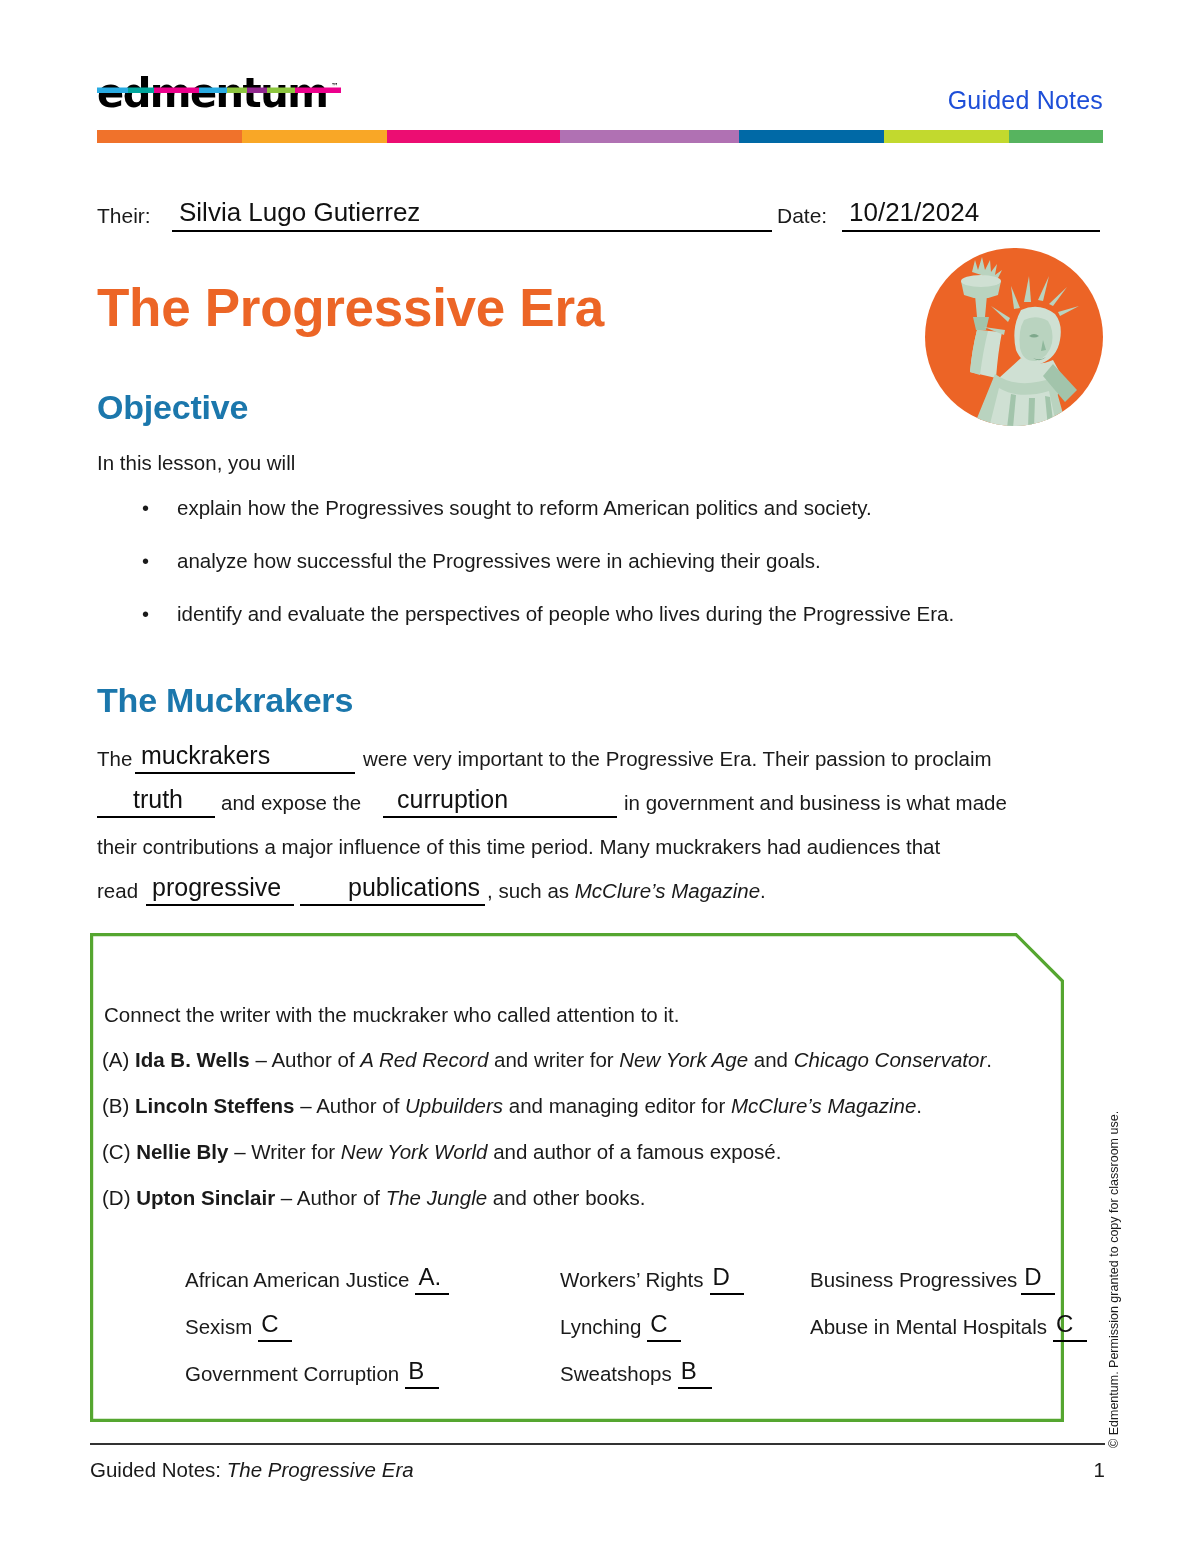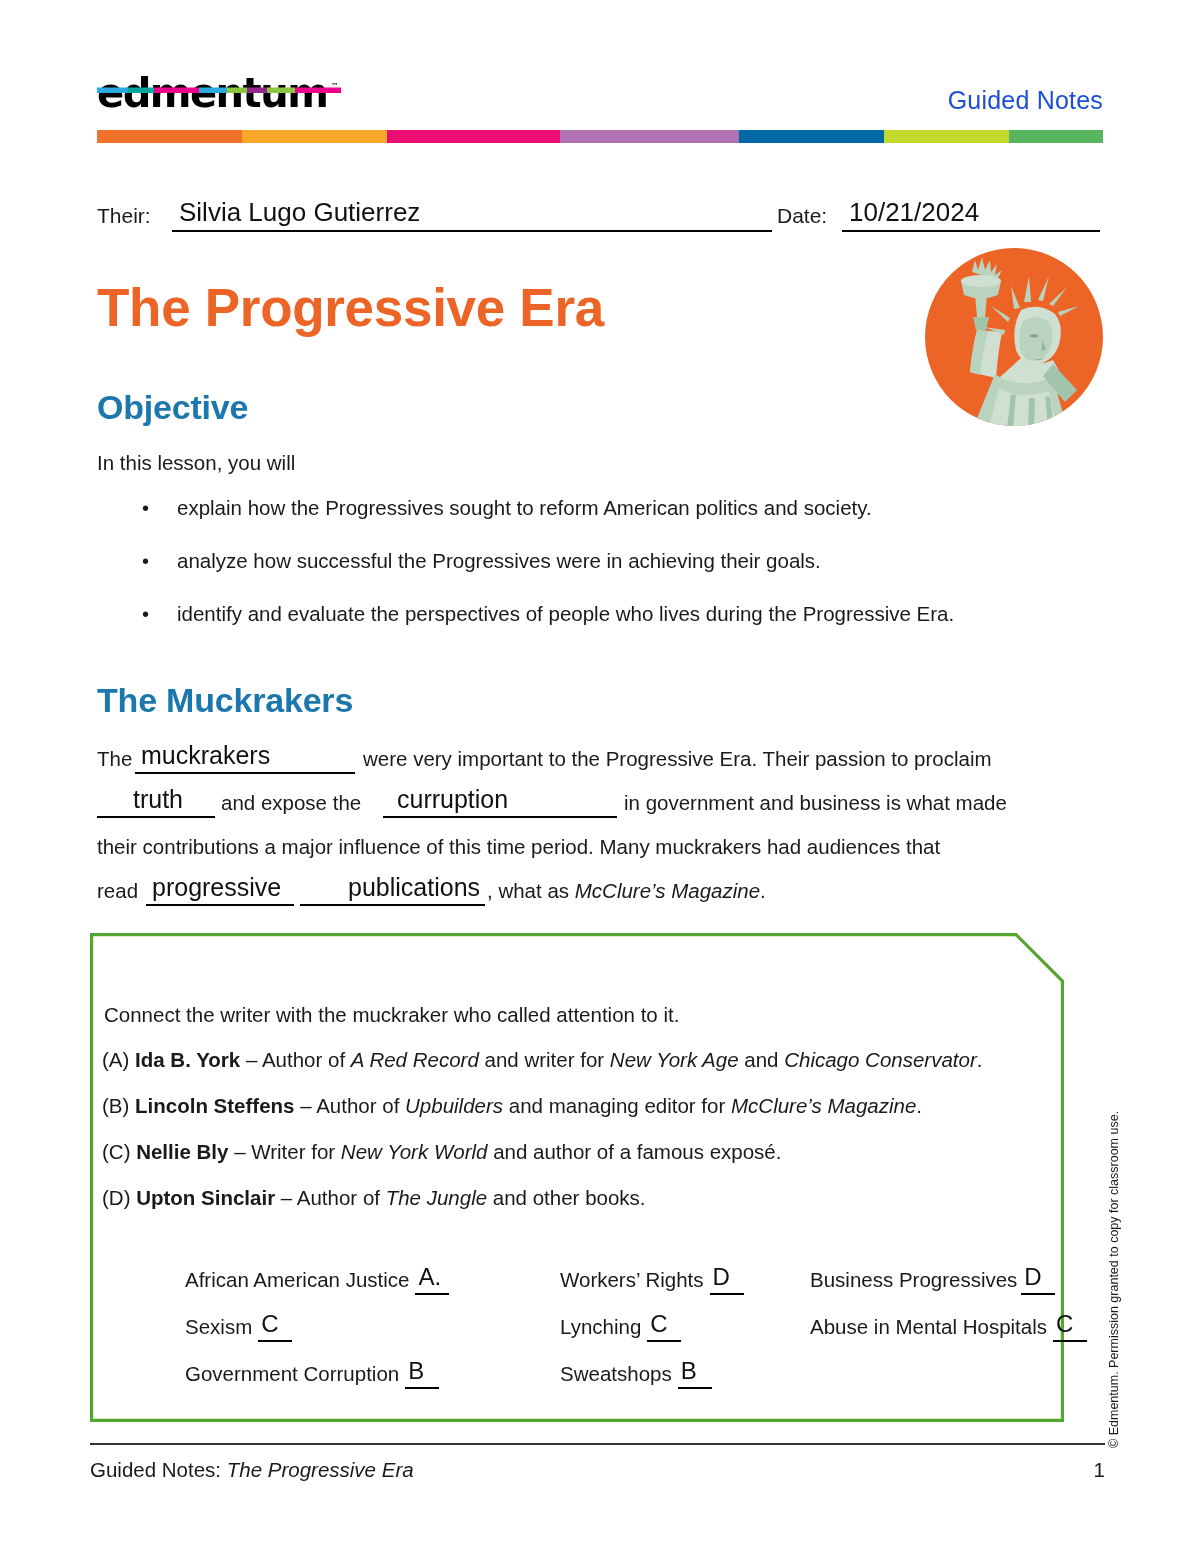--- a/index.html
+++ b/index.html
@@ -452,37 +452,37 @@
       <span class="inline-txt" style="left:0px;">their contributions a major influence of this time period. Many muckrakers had audiences that</span>
     </div>
 
     <div class="cloze-row tall">
       <span class="inline-txt" style="left:0px;">read</span>
       <span class="blank" style="left:49px; width:148px;"></span>
       <span class="ans" style="left:55px;">progressive</span>
       <span class="blank" style="left:203px; width:185px;"></span>
       <span class="ans" style="left:209px;margin-left:42px;">publications</span>
       <span class="inline-txt" style="left:390px;">
-        <span>, what as</span>
+        <span>, such as</span>
         <i>McClure’s Magazine</i><span>.</span>
       </span>
     </div>
 
   </div>
 
   <div class="callout-wrap">
     <svg class="callout-border" viewBox="0 0 974 489" xmlns="http://www.w3.org/2000/svg" aria-hidden="true">
       <path d="M1.6 1.6 H926 L972.4 48 V487.4 H1.6 Z" fill="none" stroke="#55a630" stroke-width="3.2"></path>
     </svg>
 
     <div class="callout-inner">
       <div class="callout-sub">Connect the writer with the muckraker who called attention to it.</div>
 
       <div class="mlist" id="muckraker-entries">
-          <div class="mrow"><span>(A) </span><b>Ida B. York</b><span> – Author of </span><i>A Red Record</i><span> and writer for </span><i>New York Age</i><span> and </span><i>Chicago Conservator</i><span>.</span></div>
+          <div class="mrow"><span>(A) </span><b>Ida B. Wells</b><span> – Author of </span><i>A Red Record</i><span> and writer for </span><i>New York Age</i><span> and </span><i>Chicago Conservator</i><span>.</span></div>
           <div class="mrow"><span>(B) </span><b>Lincoln Steffens</b><span> – Author of </span><i>Upbuilders</i><span> and managing editor for </span><i>McClure’s Magazine</i><span>.</span></div>
           <div class="mrow"><span>(C) </span><b>Nellie Bly</b><span> – Writer for </span><i>New York World</i><span> and author of a famous exposé.</span></div>
           <div class="mrow"><span>(D) </span><b>Upton Sinclair</b><span> – Author of </span><i>The Jungle</i><span> and other books.</span></div>
         </div>
 
       <div class="matchgrid" id="matching-grid">
           <div class="mgrow">
             <span class="mitem" style="left: 40px;">African American Justice</span>
             <span class="mblank" style="left: 270.453px;"></span>
             <span class="mans" style="left: 273.453px;">A.</span>

